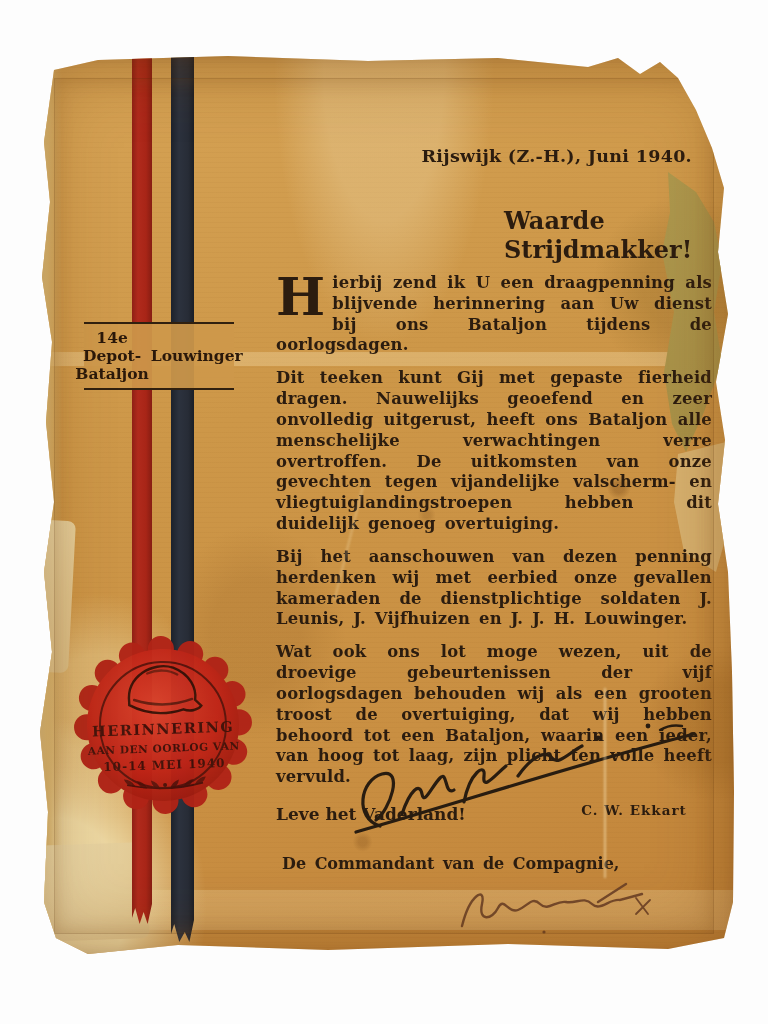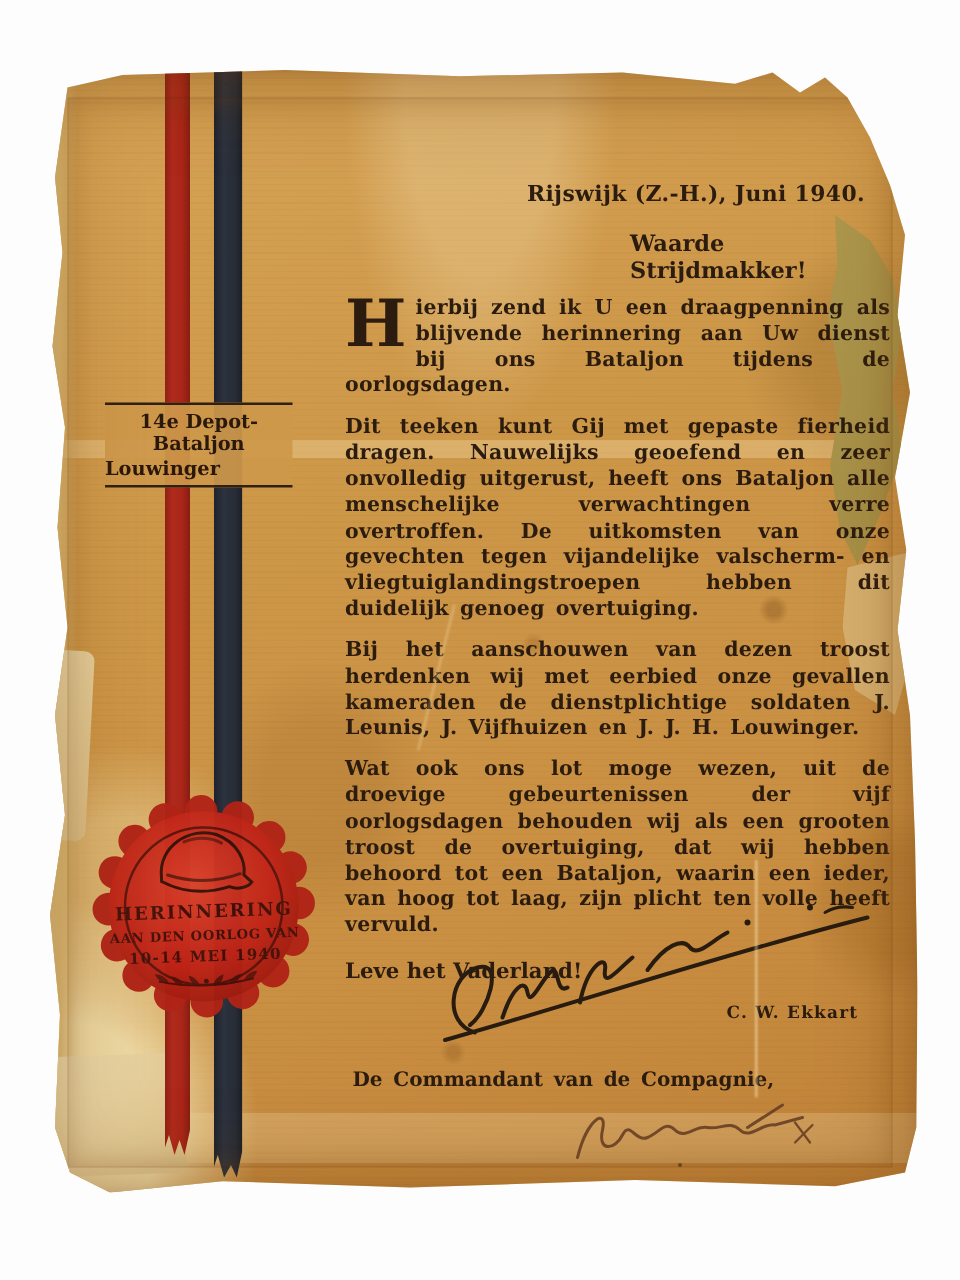--- a/index.html
+++ b/index.html
@@ -47,29 +47,29 @@
     background:linear-gradient(90deg,#1d222b,#2c323e 35%,#272c36 75%,#1a1e26);
     clip-path:polygon(0 0,100% 0,100% calc(100% - 22px),80% 100%,60% calc(100% - 10px),36% 100%,14% calc(100% - 18px),0 calc(100% - 8px));}
   .plate{position:absolute;inset:26px;border:1px solid rgba(80,40,5,0.22);
     box-shadow:inset 0 0 18px rgba(120,70,20,0.22);pointer-events:none;}
   .crease{position:absolute;background:rgba(250,232,185,0.55);filter:blur(1px);pointer-events:none;}
   .crease.c1{left:576px;top:636px;width:2px;height:190px;}
   .crease.c2{left:320px;top:430px;width:2px;height:120px;transform:rotate(14deg);opacity:.6;}
 
   .unit-box{position:absolute;left:56px;top:270px;width:150px;height:64px;
     background:rgba(205,152,74,0.93);border-top:2px solid #30200f;border-bottom:2px solid #30200f;
-    display:flex;flex-direction:column;align-items:flex-start;justify-content:center;gap:2px;
+    display:flex;flex-direction:row;align-items:center;justify-content:center;gap:2px;
     color:#2a180a;font-weight:bold;font-size:15.5px;line-height:1.15;text-align:center;}
 
   .seal{position:absolute;left:40px;top:578px;transform:rotate(-2deg);opacity:.97;}
   .seal text{font-family:"DejaVu Serif","Liberation Serif",serif;font-weight:bold;fill:#40100a;}
 
   .letter{position:absolute;left:248px;top:70px;width:436px;color:#2b1c0f;}
   .dateline{margin-top:24px;text-align:right;padding-right:20px;font-size:17.5px;font-weight:bold;letter-spacing:.3px;}
-  .salutation{margin-top:19px;margin-left:228px;font-size:18px;font-weight:bold;}
+  .salutation{margin-top:40px;margin-left:228px;font-size:24px;font-weight:bold;}
   .letter p{margin:9px 0 12px;font-size:16.4px;line-height:1.27;font-weight:bold;
     text-align:justify;word-spacing:3px;letter-spacing:.2px;}
   .dropcap{float:left;font-size:52px;line-height:.82;font-weight:bold;margin:3px 7px 0 0;}
   .vaderland{margin-top:16px;font-size:17px;font-weight:bold;}
   .closing{margin-top:18px;text-align:right;padding-right:12px;font-size:16px;font-weight:bold;}
 
   .sig1{position:absolute;left:318px;top:658px;}
   .printed-name{position:absolute;left:508px;top:750px;width:196px;text-align:center;
     font-size:13.5px;font-weight:bold;color:#2b1c0f;letter-spacing:1px;}
   .company-line{position:absolute;left:254px;top:802px;font-size:16px;font-weight:bold;color:#2b1c0f;word-spacing:3px;}
@@ -120,21 +120,21 @@
                  M30,3 q4,-7 11,-7 q-3,8 -11,7 M18,6 q3,-7 10,-8 q-2,8 -10,8 M5,7 q2,-7 9,-9 q-1,8 -9,9" fill="#4a100a" opacity="0.8"></path>
         <circle cx="0" cy="3" r="2" fill="#4a100a"></circle>
       </g>
     </svg>
 
     <div class="letter">
       <div class="dateline">Rijswijk (Z.-H.), Juni 1940.</div>
       <div class="salutation">Waarde Strijdmakker!</div>
       <p><span class="dropcap">H</span><span>ierbij zend ik U een draagpenning als blijvende herinnering aan Uw dienst bij ons Bataljon tijdens de oorlogsdagen.</span></p>
       <p>Dit teeken kunt Gij met gepaste fierheid dragen. Nauwelijks geoefend en zeer onvolledig uitgerust, heeft ons Bataljon alle menschelijke verwachtingen verre overtroffen. De uitkomsten van onze gevechten tegen vijandelijke valscherm- en vliegtuiglandingstroepen hebben dit duidelijk genoeg overtuiging.</p>
-      <p>Bij het aanschouwen van dezen troost herdenken wij met eerbied onze gevallen kameraden de dienstplichtige soldaten J. Leunis, J. Vijfhuizen en J. J. H. Louwinger.</p>
+      <p>Bij het aanschouwen van dezen penning herdenken wij met eerbied onze gevallen kameraden de dienstplichtige soldaten J. Leunis, J. Vijfhuizen en J. J. H. Louwinger.</p>
       <p>Wat ook ons lot moge wezen, uit de droevige gebeurtenissen der vijf oorlogsdagen behouden wij als een grooten troost de overtuiging, dat wij hebben behoord tot een Bataljon, waarin een ieder, van hoog tot laag, zijn plicht ten volle heeft vervuld.</p>
       <div class="vaderland">Leve het Vaderland!</div>
     </div>
 
     <svg class="sig1" width="362" height="132" viewBox="0 0 362 132" fill="none" stroke="#281c10" stroke-width="3.2" stroke-linecap="round">
       <path d="M10,122 C110,94 230,54 348,24"></path>
       <path d="M34,116 C8,108 14,70 36,64 C58,58 44,100 30,110"></path>
       <path d="M56,104 C64,80 74,72 76,84 C78,96 86,76 94,68 C102,60 98,86 108,80"></path>
       <path d="M118,92 C124,62 140,52 138,66 C136,82 150,64 160,56"></path>
       <path d="M172,66 C186,46 200,40 206,48 C212,56 224,42 236,36"></path>

